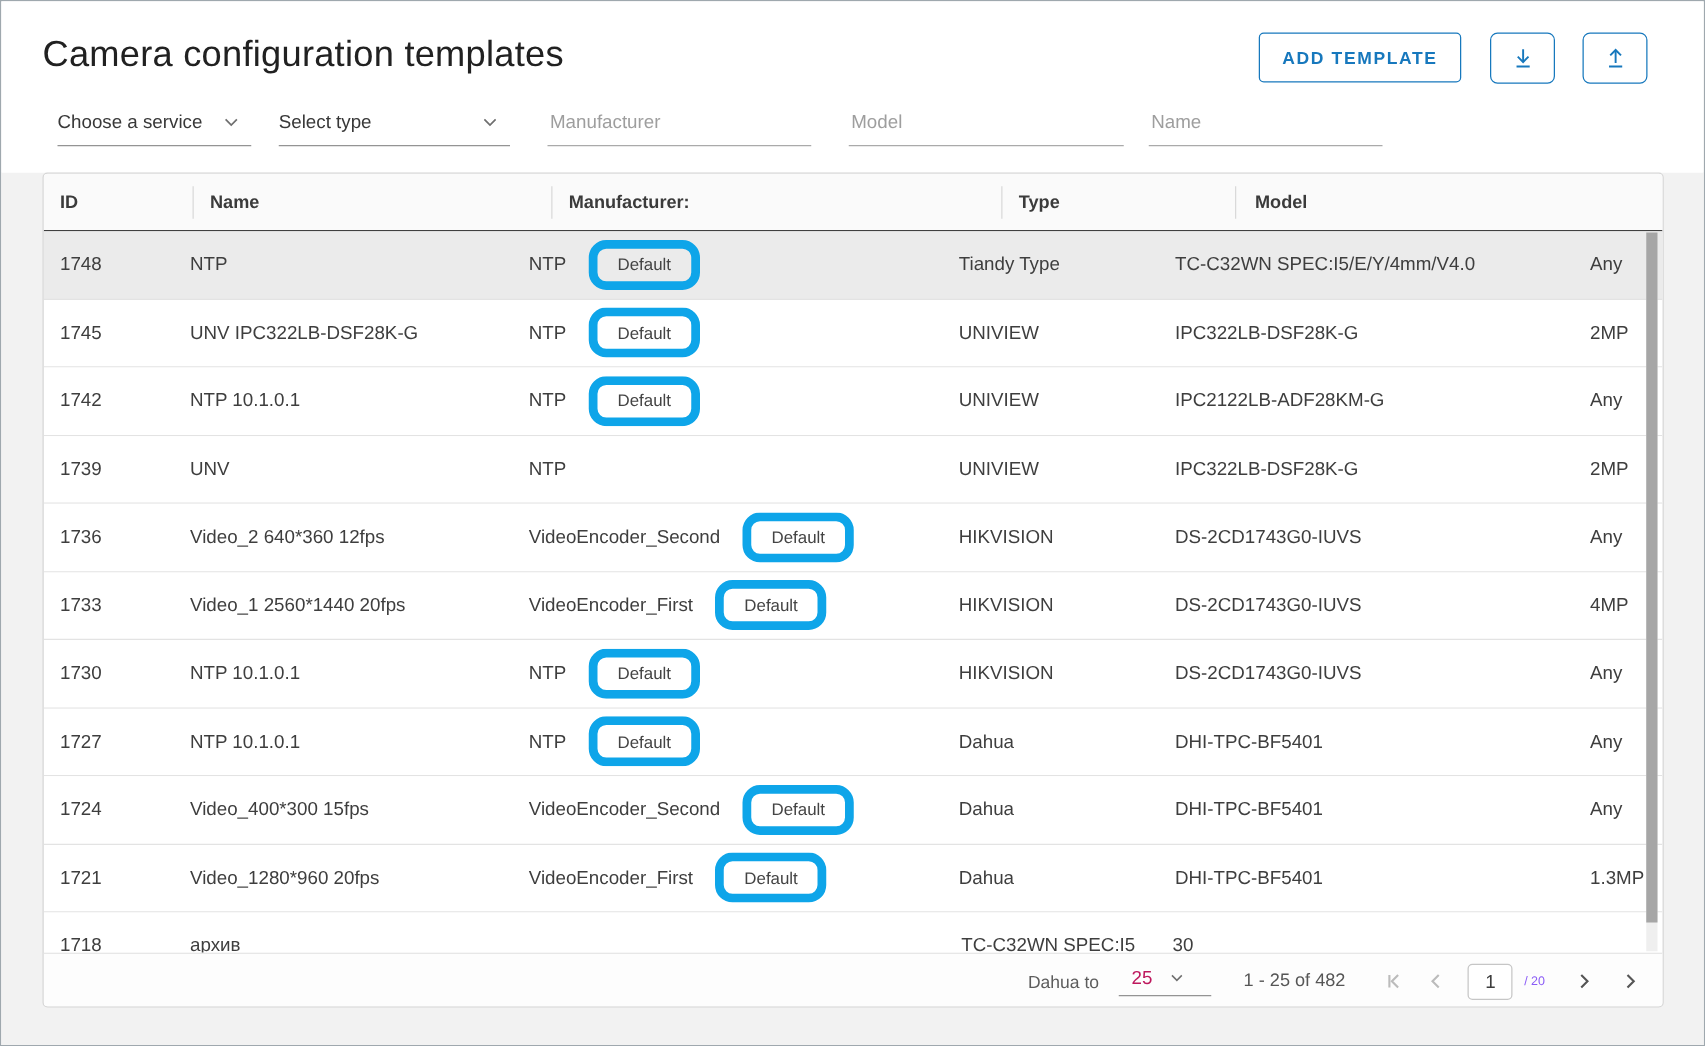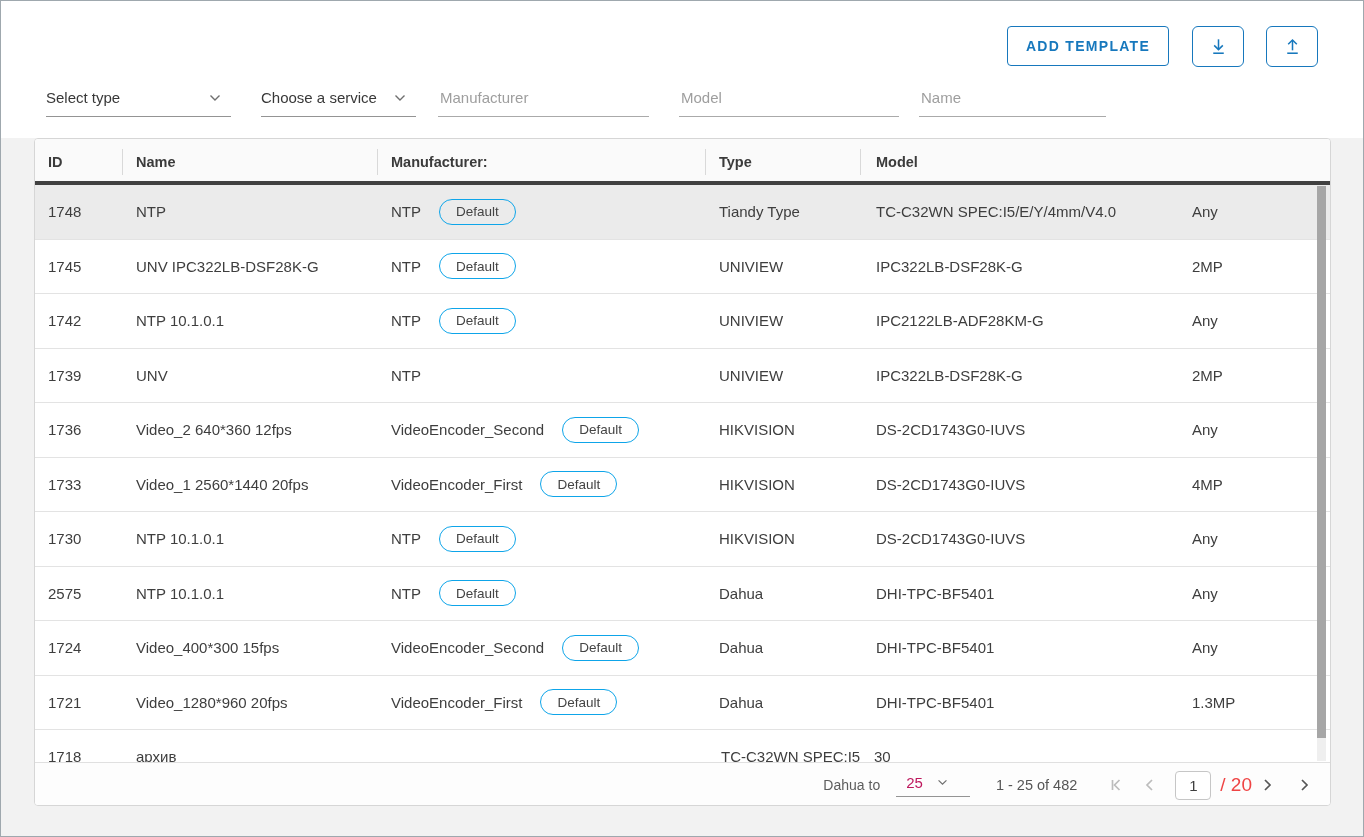--- a/index.html
+++ b/index.html
@@ -55,44 +55,44 @@
   .f-input::placeholder { color: #9e9e9e; opacity: 1; }
   
   .card {
     position: absolute; left: 33px; top: 137px; width: 1297px; height: 668px;
     background: #fff; border: 1px solid #d6d6d6; border-radius: 4px;
     display: flex; flex-direction: column; overflow: hidden;
   }
   .grid-cols { display: grid; grid-template-columns: 87px 255px 328px 155px 318px 1fr; }
   .thead {
     height: 46px; flex: 0 0 46px; background: #fafafa;
-    border-bottom: 4px solid #404040; align-items: center;
+    border-bottom: 1px solid #404040; align-items: center; gap: 32px;
   }
   .th {
     position: relative; font-size: 14.5px; font-weight: 700; color: #3b3b3b;
     padding-left: 14px; height: 46px; display: flex; align-items: center;
   }
   .th + .th::before {
     content: ""; position: absolute; left: 0; top: 10px; bottom: 10px;
     width: 1px; background: #d9d9d9;
   }
   .tbody { height: 577px; flex: 0 0 577px; overflow: hidden; position: relative; }
   .row {
     height: 54.5px; align-items: center; border-bottom: 1px solid #e3e3e3;
-    background: #fff; cursor: pointer;
+    background: #fff; cursor: pointer; gap: 16px;
   }
   .row.selected { background: #ebebeb; }
   .cell {
     font-size: 15px; color: #3e3e3e; padding-left: 14px;
     white-space: nowrap; overflow: hidden;
   }
   .cell.c-type { display: flex; align-items: center; gap: 18px; }
   .chip {
     display: inline-flex; align-items: center; justify-content: center;
-    height: 26px; padding: 0 16px; border: 1px solid #0ea5e9; border-radius: 14px;
+    height: 40px; padding: 0 16px; border: 7px solid #0ea5e9; border-radius: 14px;
     font-size: 13.5px; color: #444; background: transparent;
   }
   
   .vscroll {
     position: absolute; top: 47px; right: 4px; width: 9px; height: 575px;
     background: #efefef;
   }
   .vscroll .thumb { position: absolute; top: 0; left: 0; width: 9px; height: 96%; background: #a6a6a6; }
   
   .tfoot {
@@ -112,29 +112,30 @@
   }
   .pg-btn svg { fill: none; stroke-width: 1.7; }
   .pg-btn.disabled svg { stroke: #bcbcbc; }
   .pg-btn.enabled svg { stroke: #565656; }
   .pg-btn.first { margin-right: 12px; } .pg-btn.prev { margin-right: 14px; }
   .pg-input {
     width: 36px; height: 29px; border: 1px solid #c6c6c6; border-radius: 4px;
     text-align: center; font-family: inherit; font-size: 15px; color: #3e3e3e;
     margin-right: 9px; outline: none; background: #fff;
   }
-  .pg-total { font-size: 19px; color: #ef4444; margin-right: 4px; }
+  .pg-total { font-size: 10px; color: #8b5cf6; margin-right: 20px; }
   .pg-btn.next { margin-right: 16px; }
 </style>
 </head>
 <body>
 
 <div class="content-bg"></div>
 
 <div class="top">
+  <div class="page-title">Camera configuration templates</div>
 
   <button class="btn-outline">
     <span>ADD TEMPLATE</span>
   </button>
 
   <button class="icon-btn dl">
     <svg width="23" height="23" viewBox="0 0 24 24">
       <path d="M12 4.5 V15"></path>
         <path d="M7.5 10.8 L12 15.3 L16.5 10.8"></path>
         <path d="M6.5 19 H17.5"></path>
@@ -142,28 +143,28 @@
   </button>
   <button class="icon-btn ul">
     <svg width="23" height="23" viewBox="0 0 24 24">
       <path d="M12 16 V5.5"></path>
         <path d="M7.5 9.7 L12 5.2 L16.5 9.7"></path>
         <path d="M6.5 19 H17.5"></path>
     </svg>
   </button>
 
   <div class="filters">
+    <div class="f-select" style="width:155px; margin-right:22px;">
+      <span>Choose a service</span>
+      <svg width="12" height="8" viewBox="0 0 12 8">
+          <path d="M1.5 1.5 L6 6 L10.5 1.5"></path>
+        </svg>
+    </div>
     <div class="f-select" style="width:185px; margin-right:30px;">
       <span>Select type</span>
-      <svg width="12" height="8" viewBox="0 0 12 8">
-          <path d="M1.5 1.5 L6 6 L10.5 1.5"></path>
-        </svg>
-    </div>
-    <div class="f-select" style="width:155px; margin-right:22px;">
-      <span>Choose a service</span>
       <svg width="12" height="8" viewBox="0 0 12 8">
           <path d="M1.5 1.5 L6 6 L10.5 1.5"></path>
         </svg>
     </div>
     <input class="f-input" style="width: 211px; margin-right: 30px;" placeholder="Manufacturer">
     <input class="f-input" style="width: 220px; margin-right: 20px;" placeholder="Model">
     <input class="f-input" style="width: 187px;" placeholder="Name">
   </div>
 </div>
 
@@ -260,21 +261,21 @@
       <span>NTP</span>
       <span class="chip">
             <span>Default</span>
           </span>
     </div>
     <div class="cell">HIKVISION</div>
     <div class="cell" style="padding-left:16px;">DS-2CD1743G0-IUVS</div>
     <div class="cell">Any</div>
   </div>
       <div class="row grid-cols">
-    <div class="cell" style="padding-left:13px;">2575</div>
+    <div class="cell" style="padding-left:13px;">1727</div>
     <div class="cell">NTP 10.1.0.1</div>
     <div class="cell c-type">
       <span>NTP</span>
       <span class="chip">
             <span>Default</span>
           </span>
     </div>
     <div class="cell">Dahua</div>
     <div class="cell" style="padding-left:16px;">DHI-TPC-BF5401</div>
     <div class="cell">Any</div>

